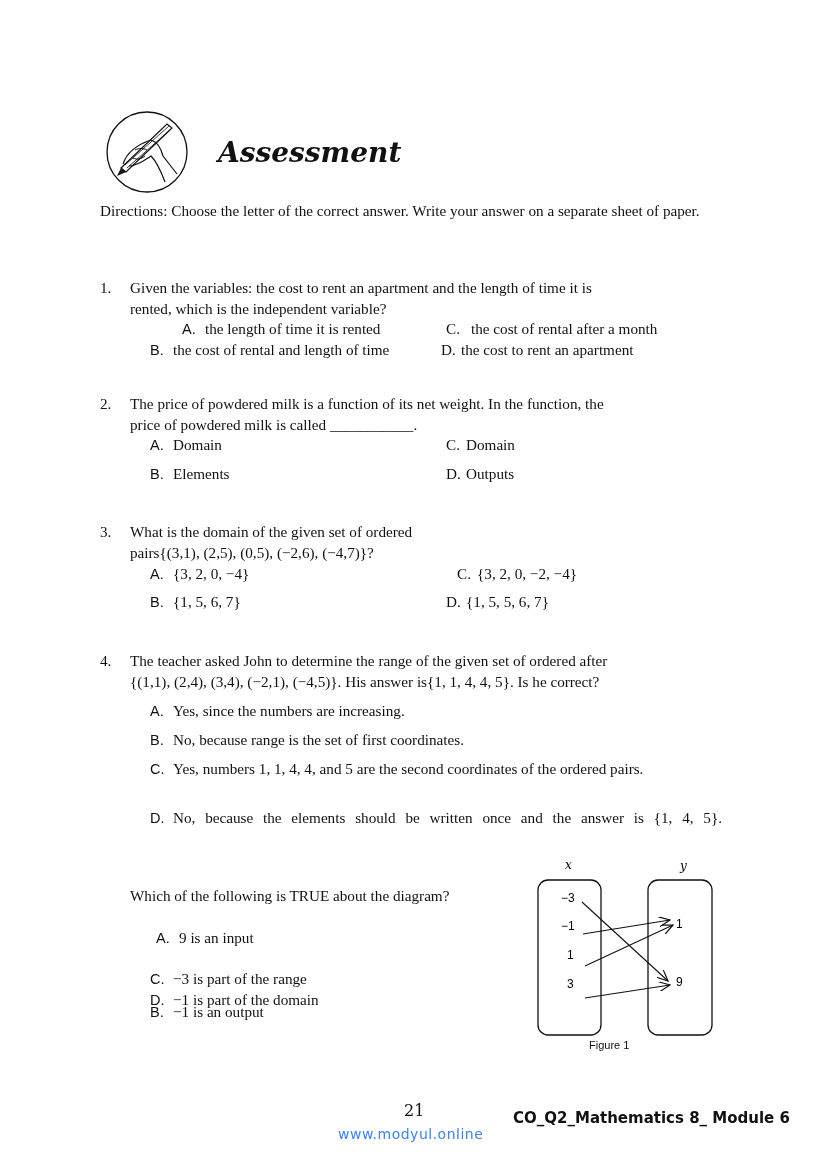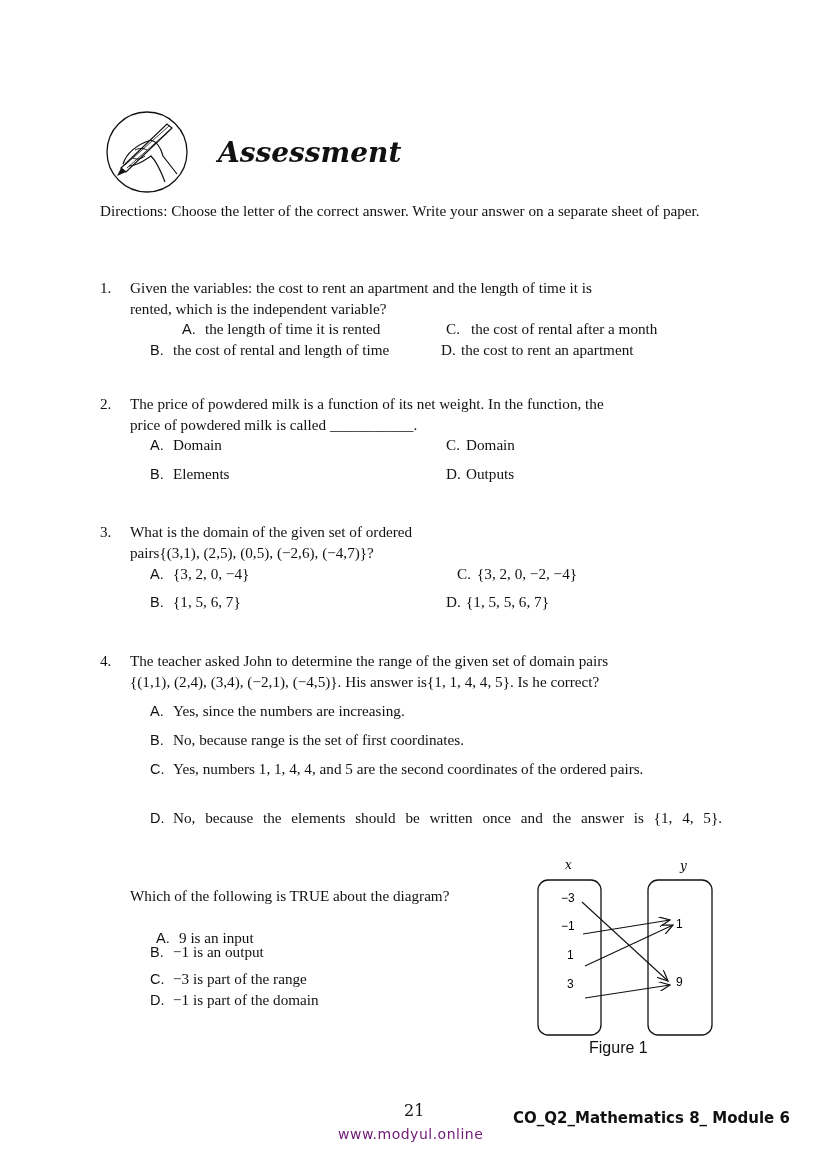--- a/index.html
+++ b/index.html
@@ -9,25 +9,25 @@
     .q-text { font-family: "Liberation Serif", serif; font-size: 15.2px; line-height: 20.5px; }
     .opt-letter { font-family: "Liberation Sans", sans-serif; font-size: 14.5px; display: inline-block; width: 23px; }
     .opt { font-family: "Liberation Serif", serif; font-size: 15.2px; line-height: 20.5px; white-space: nowrap; }
     .qnum { display: inline-block; width: 30px; }
     .justify { text-align: justify; text-align-last: left; }
     #title { font-family: "DejaVu Serif", serif; font-weight: bold; font-style: italic; font-size: 28px; left: 218px; top: 136px; }
     #icon-circle { left: 105px; top: 110px; width: 84px; height: 84px; }
     #directions { left: 100px; top: 200px; width: 600px; font-family: "Liberation Serif", serif; font-size: 15.2px; line-height: 21px; }
     #page-number { left: 404px; top: 1101px; font-family: "DejaVu Serif", serif; font-size: 16px; }
     #module-label { left: 513px; top: 1109px; font-family: "DejaVu Sans", sans-serif; font-weight: bold; font-size: 15px; }
-    #watermark { left: 338px; top: 1126px; font-family: "DejaVu Sans", sans-serif; font-size: 14px; color: #701a75; letter-spacing: 0.5px; text-align: right; }
+    #watermark { left: 338px; top: 1126px; font-family: "DejaVu Sans", sans-serif; font-size: 14px; color: #3b82f6; letter-spacing: 0.5px; text-align: right; }
     #figure { left: 530px; top: 855px; width: 190px; height: 200px; }
     .fig-label { font-family: "Liberation Sans", sans-serif; font-size: 12px; }
     .fig-var { font-family: "DejaVu Serif", serif; font-style: italic; font-size: 12px; }
-    #fig-caption { left: 589px; top: 1039px; font-family: "Liberation Sans", sans-serif; font-size: 16px; }
+    #fig-caption { left: 589px; top: 1039px; font-family: "Liberation Sans", sans-serif; font-size: 11px; }
   </style>
 </head>
 <body>
 
 <div id="icon-circle" class="abs">
   <svg width="84" height="84" viewBox="0 0 84 84">
     <circle cx="42" cy="42" r="40" fill="none" stroke="#111" stroke-width="1.3"></circle>
 
     <path d="M16 58 L62 14 L67 18 L21 62 Z" fill="#fff" stroke="#111" stroke-width="1.2"></path>
     <path d="M20 55 L64 16 M22 58 L66 19" stroke="#111" stroke-width="0.8"></path>
@@ -65,21 +65,21 @@
 <div class="abs q-text" style="left:100px; top:522px; width:628px;">
   <div><span class="qnum">3.</span><span>What is the domain of the given set of ordered</span></div>
   <div style="padding-left:30px;">pairs{(3,1), (2,5), (0,5), (−2,6), (−4,7)}?</div>
 </div>
 <div class="abs opt" style="left:150px; top:564px;"><span class="opt-letter">A.</span><span>{3, 2, 0, −4}</span></div>
 <div class="abs opt" style="left:150px; top:592px;"><span class="opt-letter">B.</span><span>{1, 5, 6, 7}</span></div>
 <div class="abs opt" style="left:457px; top:564px;"><span style="display:inline-block;width:20px;">C.</span><span>{3, 2, 0, −2, −4}</span></div>
 <div class="abs opt" style="left:446px; top:592px;"><span style="display:inline-block;width:20px;">D.</span><span>{1, 5, 5, 6, 7}</span></div>
 
 <div class="abs q-text" style="left:100px; top:651px; width:628px;">
-  <div class="justify"><span class="qnum">4.</span><span>The teacher asked John to determine the range of the given set of domain pairs</span></div>
+  <div class="justify"><span class="qnum">4.</span><span>The teacher asked John to determine the range of the given set of ordered after</span></div>
   <div style="padding-left:30px;">{(1,1), (2,4), (3,4), (−2,1), (−4,5)}. His answer is{1, 1, 4, 4, 5}. Is he correct?</div>
 </div>
 <div class="abs opt" style="left:150px; top:701px;"><span class="opt-letter">A.</span><span>Yes, since the numbers are increasing.</span></div>
 <div class="abs opt" style="left:150px; top:730px;"><span class="opt-letter">B.</span><span>No, because range is the set of first coordinates.</span></div>
 <div class="abs q-text" style="left:150px; top:759px; width:578px;">
   <div style="display:flex;">
       <span class="opt-letter" style="flex:none;">C.</span>
       <span class="justify" style="flex:1;">Yes, numbers 1, 1, 4, 4, and 5 are the second coordinates of the ordered pairs.</span>
     </div>
 </div>
@@ -87,21 +87,21 @@
   <div style="display:flex;">
       <span class="opt-letter" style="flex:none;">D.</span>
       <span class="justify" style="flex:1; word-spacing:6px;">No, because the elements should be written once and the answer is {1, 4, 5}.</span>
     </div>
 </div>
 
 <div class="abs q-text" style="left:100px; top:886px; width:430px;">
   <div style="padding-left:30px;">Which of the following is TRUE about the diagram?</div>
 </div>
 <div class="abs opt" style="left:156px; top:928px;"><span class="opt-letter">A.</span><span>9 is an input</span></div>
-<div class="abs opt" style="left:150px; top:942px;"><span class="opt-letter">B.</span><span>−1 is an output</span></div>
+<div class="abs opt" style="left:150px; top:1002px;"><span class="opt-letter">B.</span><span>−1 is an output</span></div>
 <div class="abs opt" style="left:150px; top:969px;"><span class="opt-letter">C.</span><span>−3 is part of the range</span></div>
 <div class="abs opt" style="left:150px; top:990px;"><span class="opt-letter">D.</span><span>−1 is part of the domain</span></div>
 
 <div id="figure" class="abs">
   <svg width="190" height="200" viewBox="0 0 190 200">
     <defs>
       <marker id="arrowhead" markerWidth="12" markerHeight="10" refX="11" refY="5" orient="auto" markerUnits="userSpaceOnUse">
         <path d="M0 0 L11 5 L0 10" fill="none" stroke="#111" stroke-width="1.2"></path>
       </marker>
     </defs>

